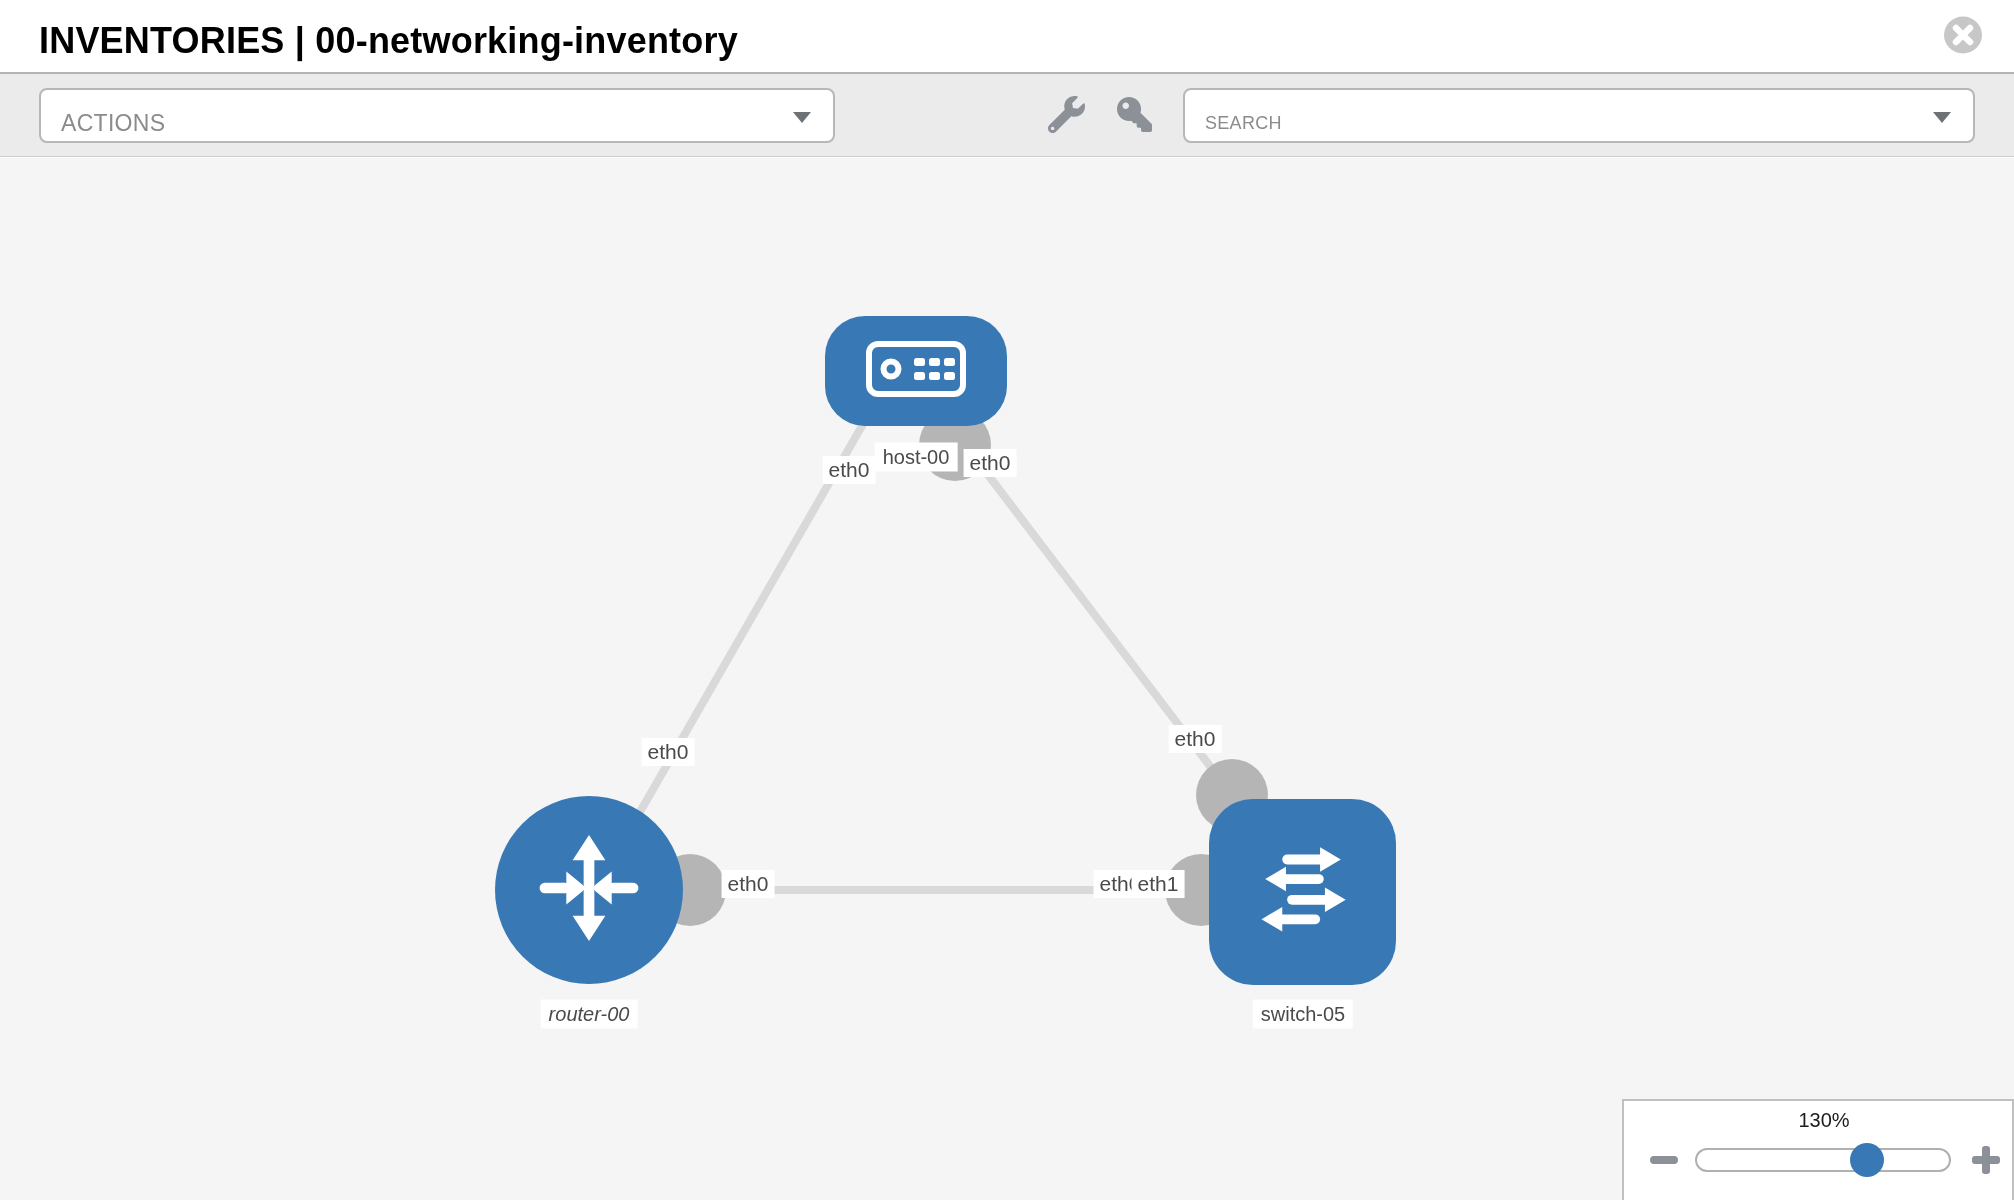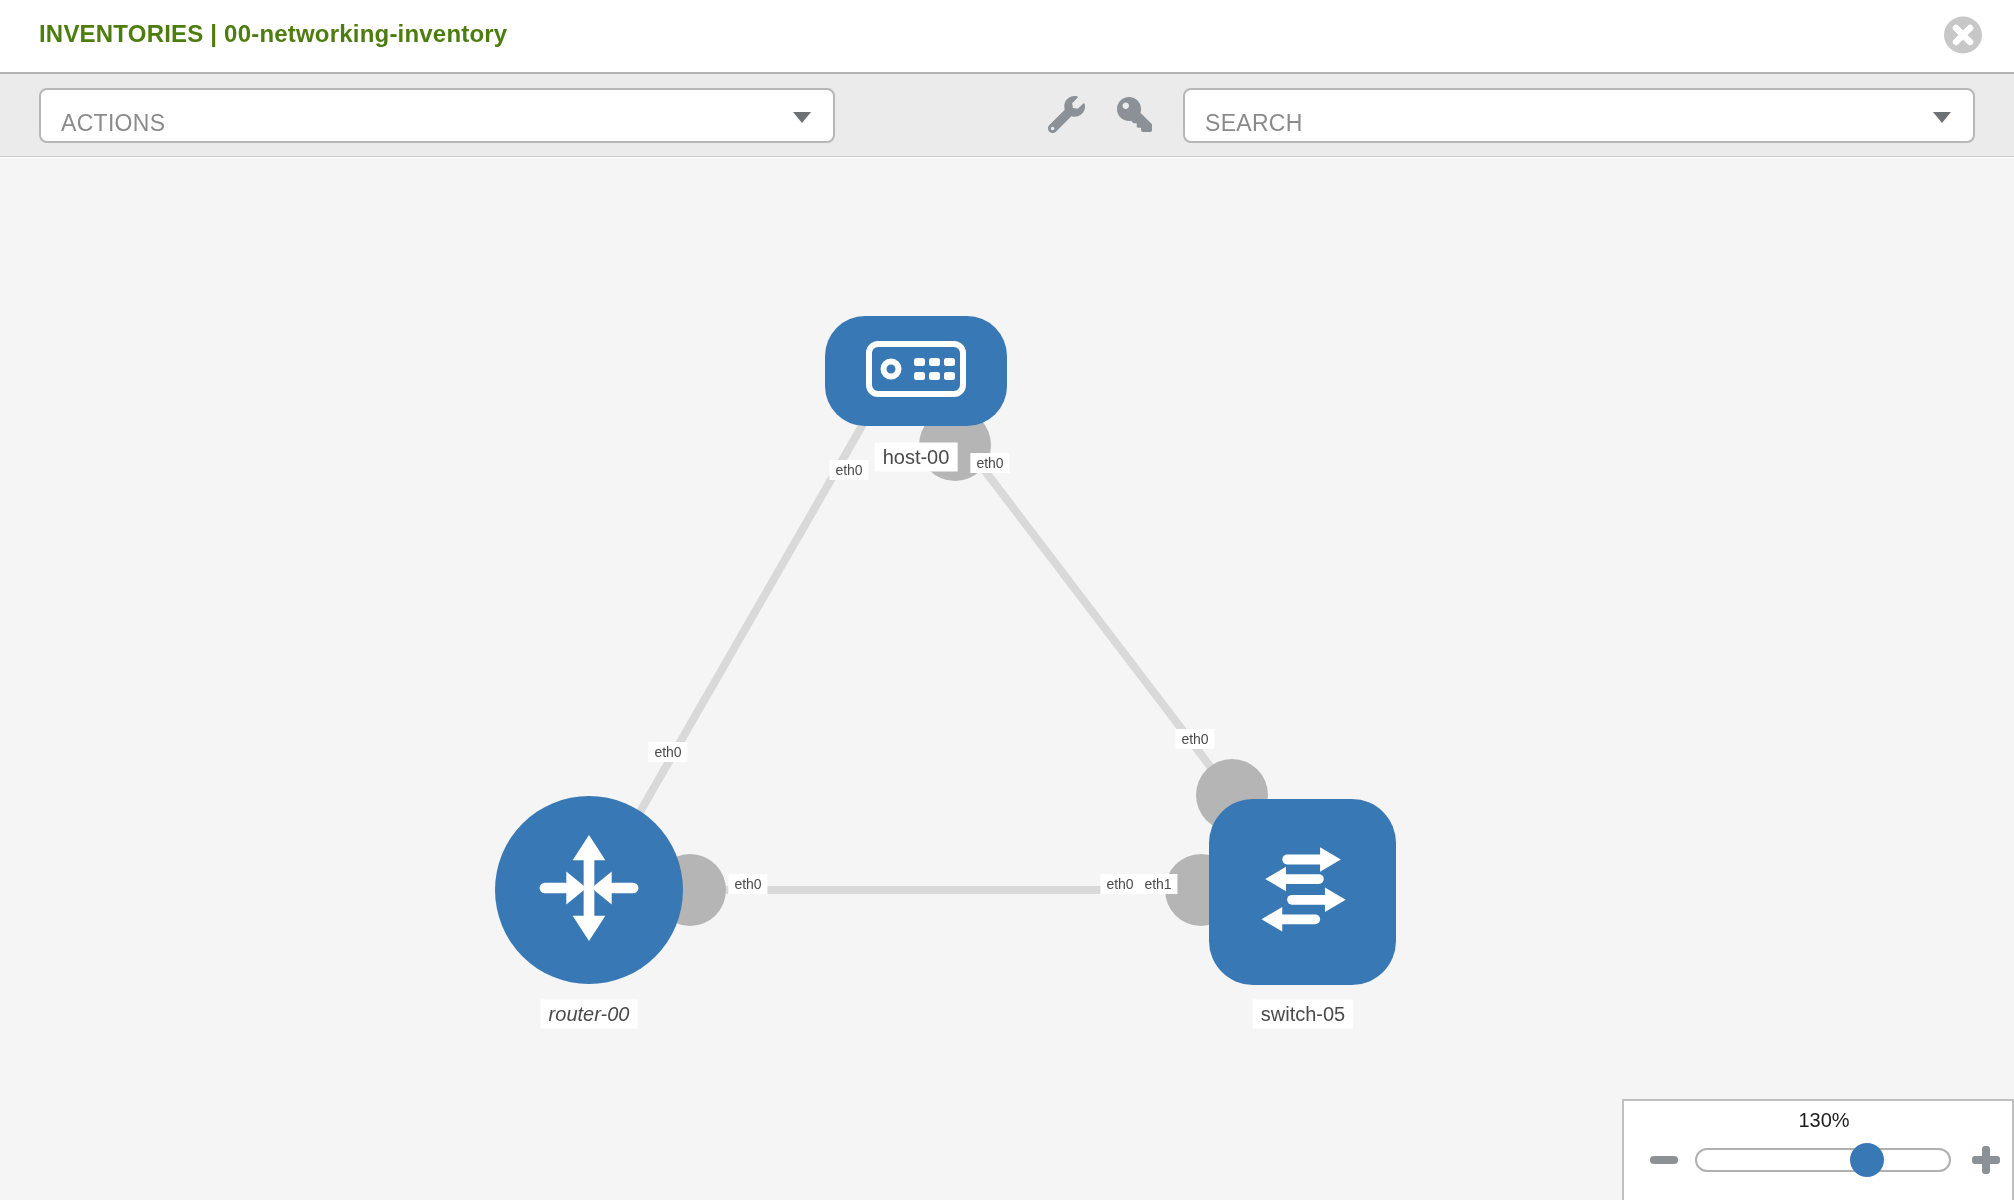--- a/index.html
+++ b/index.html
@@ -12,21 +12,21 @@
   }
   #app { position: absolute; inset: 0; width: 2014px; height: 1200px; }
 
   
   .header {
     position: absolute; left: 0; top: 0; width: 2014px; height: 72px;
     background: #ffffff;
   }
   .header-title {
     position: absolute; left: 39px; top: 20px;
-    font-size: 24px; font-weight: bold; color: #4d7c0f; letter-spacing: 0.2px; text-align: center;
+    font-size: 36px; font-weight: bold; color: #000000; letter-spacing: 0.2px; text-align: center;
   }
   .close-btn {
     position: absolute; left: 1943px; top: 16px; width: 40px; height: 38px;
     cursor: pointer; border: none; background: transparent; padding: 0;
   }
 
   
   .toolbar {
     position: absolute; left: 0; top: 72px; width: 2014px; height: 85px;
     background: #ebebeb;
@@ -48,21 +48,21 @@
   .caret {
     position: absolute; right: 22px; top: 50%; margin-top: -4px;
     width: 0; height: 0;
     border-left: 9px solid transparent;
     border-right: 9px solid transparent;
     border-top: 11px solid #6d7277;
   }
   .actions-box { left: 39px; width: 796px; }
   .search-box  { left: 1183px; width: 792px; }
   .search-input {
-    border: none; outline: none; flex: 1; font-size: 23px;
+    border: none; outline: none; flex: 1; font-size: 18px;
     font-family: "Liberation Sans", sans-serif;
     color: #737373; background: transparent; letter-spacing: 0.3px;
   }
   .search-input::placeholder { color: #8b8b8b; opacity: 1; }
   .tool-icon-btn {
     position: absolute; top: 20px; width: 44px; height: 44px;
     background: transparent; border: none; padding: 0; cursor: pointer;
     display: flex; align-items: center; justify-content: center;
   }
   .wrench-btn { left: 1044px; }
@@ -81,21 +81,21 @@
   }
   .node-host   { left: 825px; top: 158px;  width: 182px; height: 110px; border-radius: 40px; }
   .node-router { left: 495px; top: 638px;  width: 188px; height: 188px; border-radius: 50%; }
   .node-switch { left: 1209px; top: 641px; width: 187px; height: 186px; border-radius: 44px; }
 
   .graph-label {
     position: absolute; transform: translate(-50%, -50%);
     background: #ffffff; color: #4a4a4a; white-space: nowrap;
   }
   .node-label { font-size: 20px; padding: 3px 8px; }
-  .iface-label { font-size: 14px; padding: 2px 6px; }
+  .iface-label { font-size: 21px; padding: 2px 6px; }
 
   
   .zoom-panel {
     position: absolute; left: 1622px; top: 1083px; width: 392px; height: 118px;
     background: #ffffff; border: 2px solid #c0c0c0; margin-top: 16px;
   }
   .zoom-value {
     position: absolute; left: 110px; top: 8px; width: 180px;
     text-align: center; font-size: 20px; color: #1c1c1c;
   }

